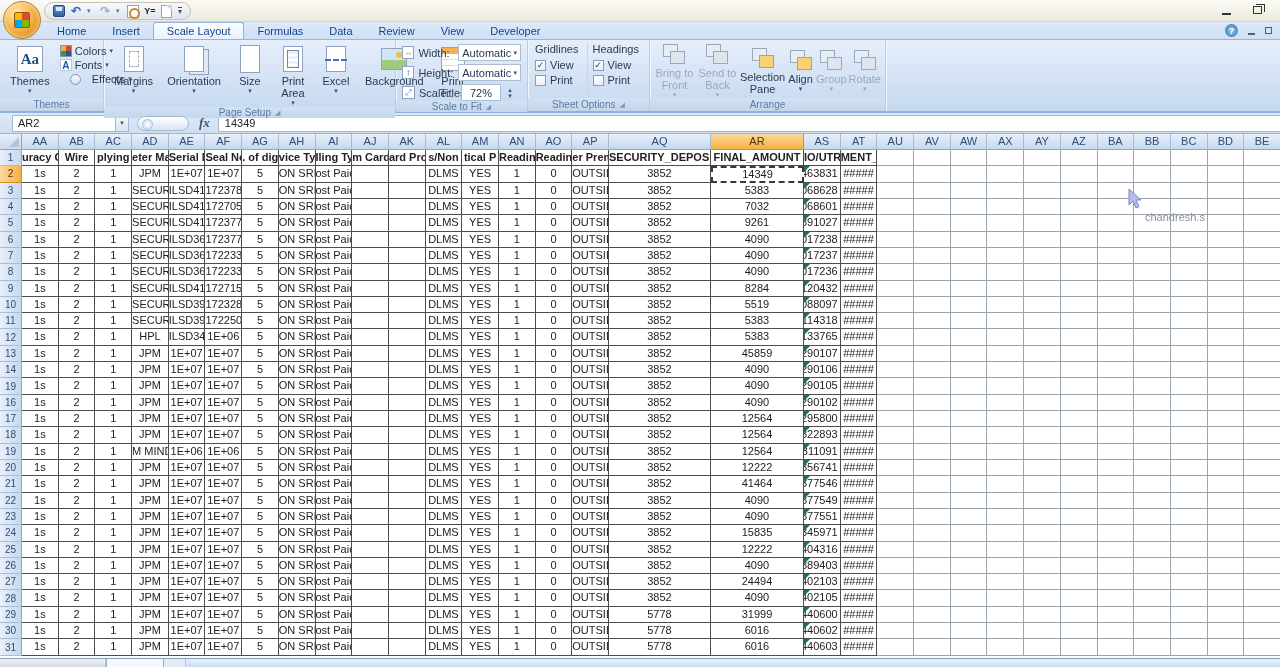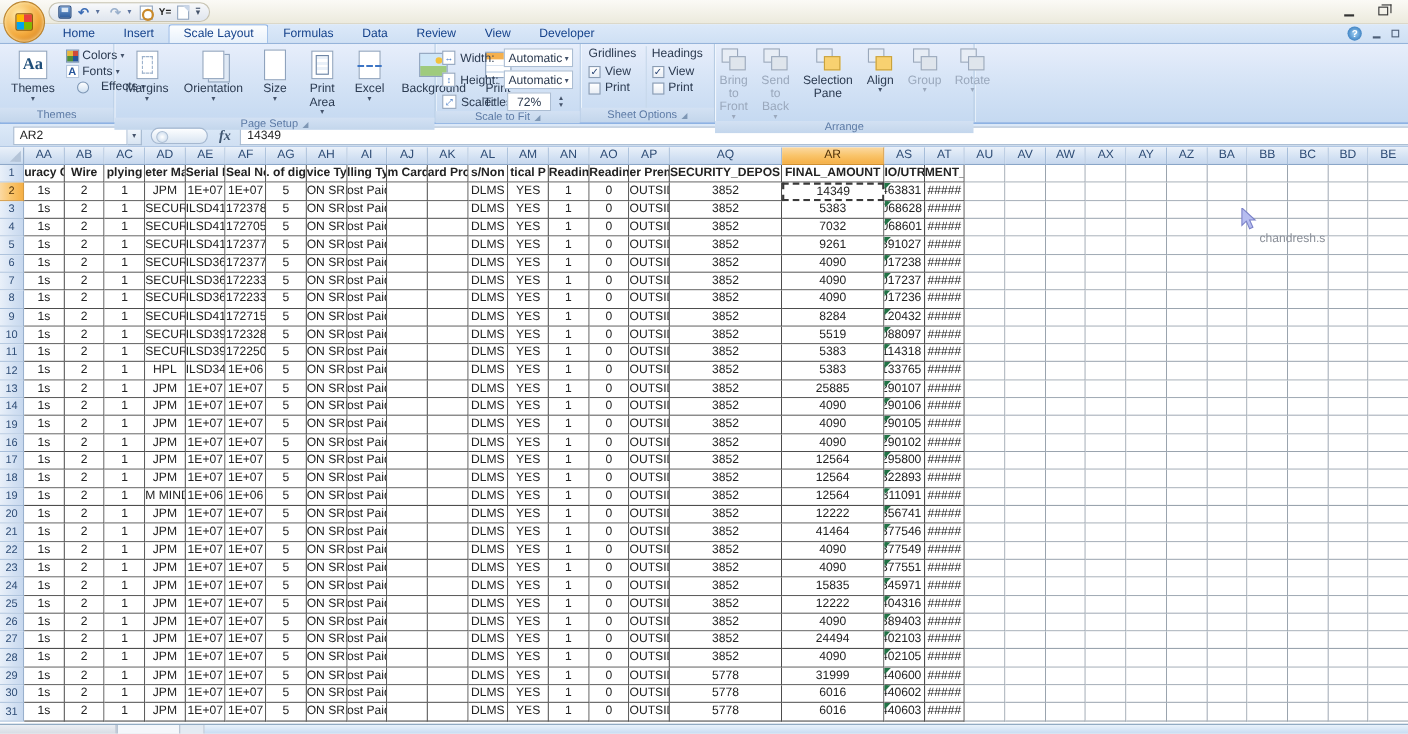--- a/index.html
+++ b/index.html
@@ -84,21 +84,21 @@
   .spinner{display:flex;flex-direction:column;font-size:6px;color:#44536b;line-height:6px;margin-left:2px;}
   .lab{width:38px;}
   
   .shopts{display:flex;gap:2px;padding:2px 4px 0;}
   .shcol{width:56px;display:flex;flex-direction:column;gap:3px;align-items:flex-start;padding:1px 3px;}
   .shtitle{font-size:11px;color:#2b3a50;margin-bottom:1px;}
   .cbrow{display:flex;align-items:center;gap:4px;font-size:11px;color:#2b3a50;}
   .cb{width:11px;height:11px;border:1px solid #8a9cb2;background:linear-gradient(#fff,#e9eef5);display:inline-flex;align-items:center;justify-content:center;font-size:9px;color:#1f3c6e;}
   .cb.on::before{content:"✓";}
   
-  .arr{display:flex;align-items:flex-start;gap:12px;padding:2px 4px 0;}
+  .arr{display:flex;align-items:center;gap:2px;padding:2px 4px 0;}
   .arrbtn{width:52px;display:flex;flex-direction:column;align-items:center;font-size:11px;color:#2b3a50;}
   .aicon{width:26px;height:24px;position:relative;margin-bottom:1px;}
   .aicon::before,.aicon::after{content:"";position:absolute;width:13px;height:11px;border:1px solid #9aa8bc;background:#e7edf5;}
   .aicon::before{left:2px;top:2px;}
   .aicon::after{right:2px;bottom:2px;background:#f8d170;border-color:#c9a23c;}
   .dim .aicon::after{background:#dfe5ec;border-color:#9aa8bc;}
 
   
   .fbar{height:21px;background:linear-gradient(#dcE9f8,#cfdff2);display:flex;align-items:center;border-bottom:1px solid #96b4da;padding-left:12px;}
   .namebox{width:104px;height:17px;background:#fff;border:1px solid #a5b8d0;display:flex;align-items:center;padding-left:5px;font-size:11px;color:#222;}
@@ -842,21 +842,21 @@
         <div class="c dk" style="width: 36.7px;">ON SRB</div>
         <div class="c dk" style="width: 36.7px;">ost Paid</div>
         <div class="c dk" style="width: 36.7px;"></div>
         <div class="c dk" style="width: 36.7px;"></div>
         <div class="c dk" style="width: 36.7px;">DLMS</div>
         <div class="c dk" style="width: 36.7px;">YES</div>
         <div class="c dk" style="width: 36.7px;">1</div>
         <div class="c dk" style="width: 36.7px;">0</div>
         <div class="c dk" style="width: 36.7px;">OUTSIDI</div>
         <div class="c dk" style="width: 102px;">3852</div>
-        <div class="c dk" style="width: 93px;">25885</div>
+        <div class="c dk" style="width: 93px;">45859</div>
         <div class="c dk ras tri" style="width: 36.7px;">290107</div>
         <div class="c dk" style="width: 36.7px;">#####</div>
         <div class="c lt" style="width: 36.7px;"></div>
         <div class="c lt" style="width: 36.7px;"></div>
         <div class="c lt" style="width: 36.7px;"></div>
         <div class="c lt" style="width: 36.7px;"></div>
         <div class="c lt" style="width: 36.7px;"></div>
         <div class="c lt" style="width: 36.7px;"></div>
         <div class="c lt" style="width: 36.7px;"></div>
         <div class="c lt" style="width: 36.7px;"></div>

